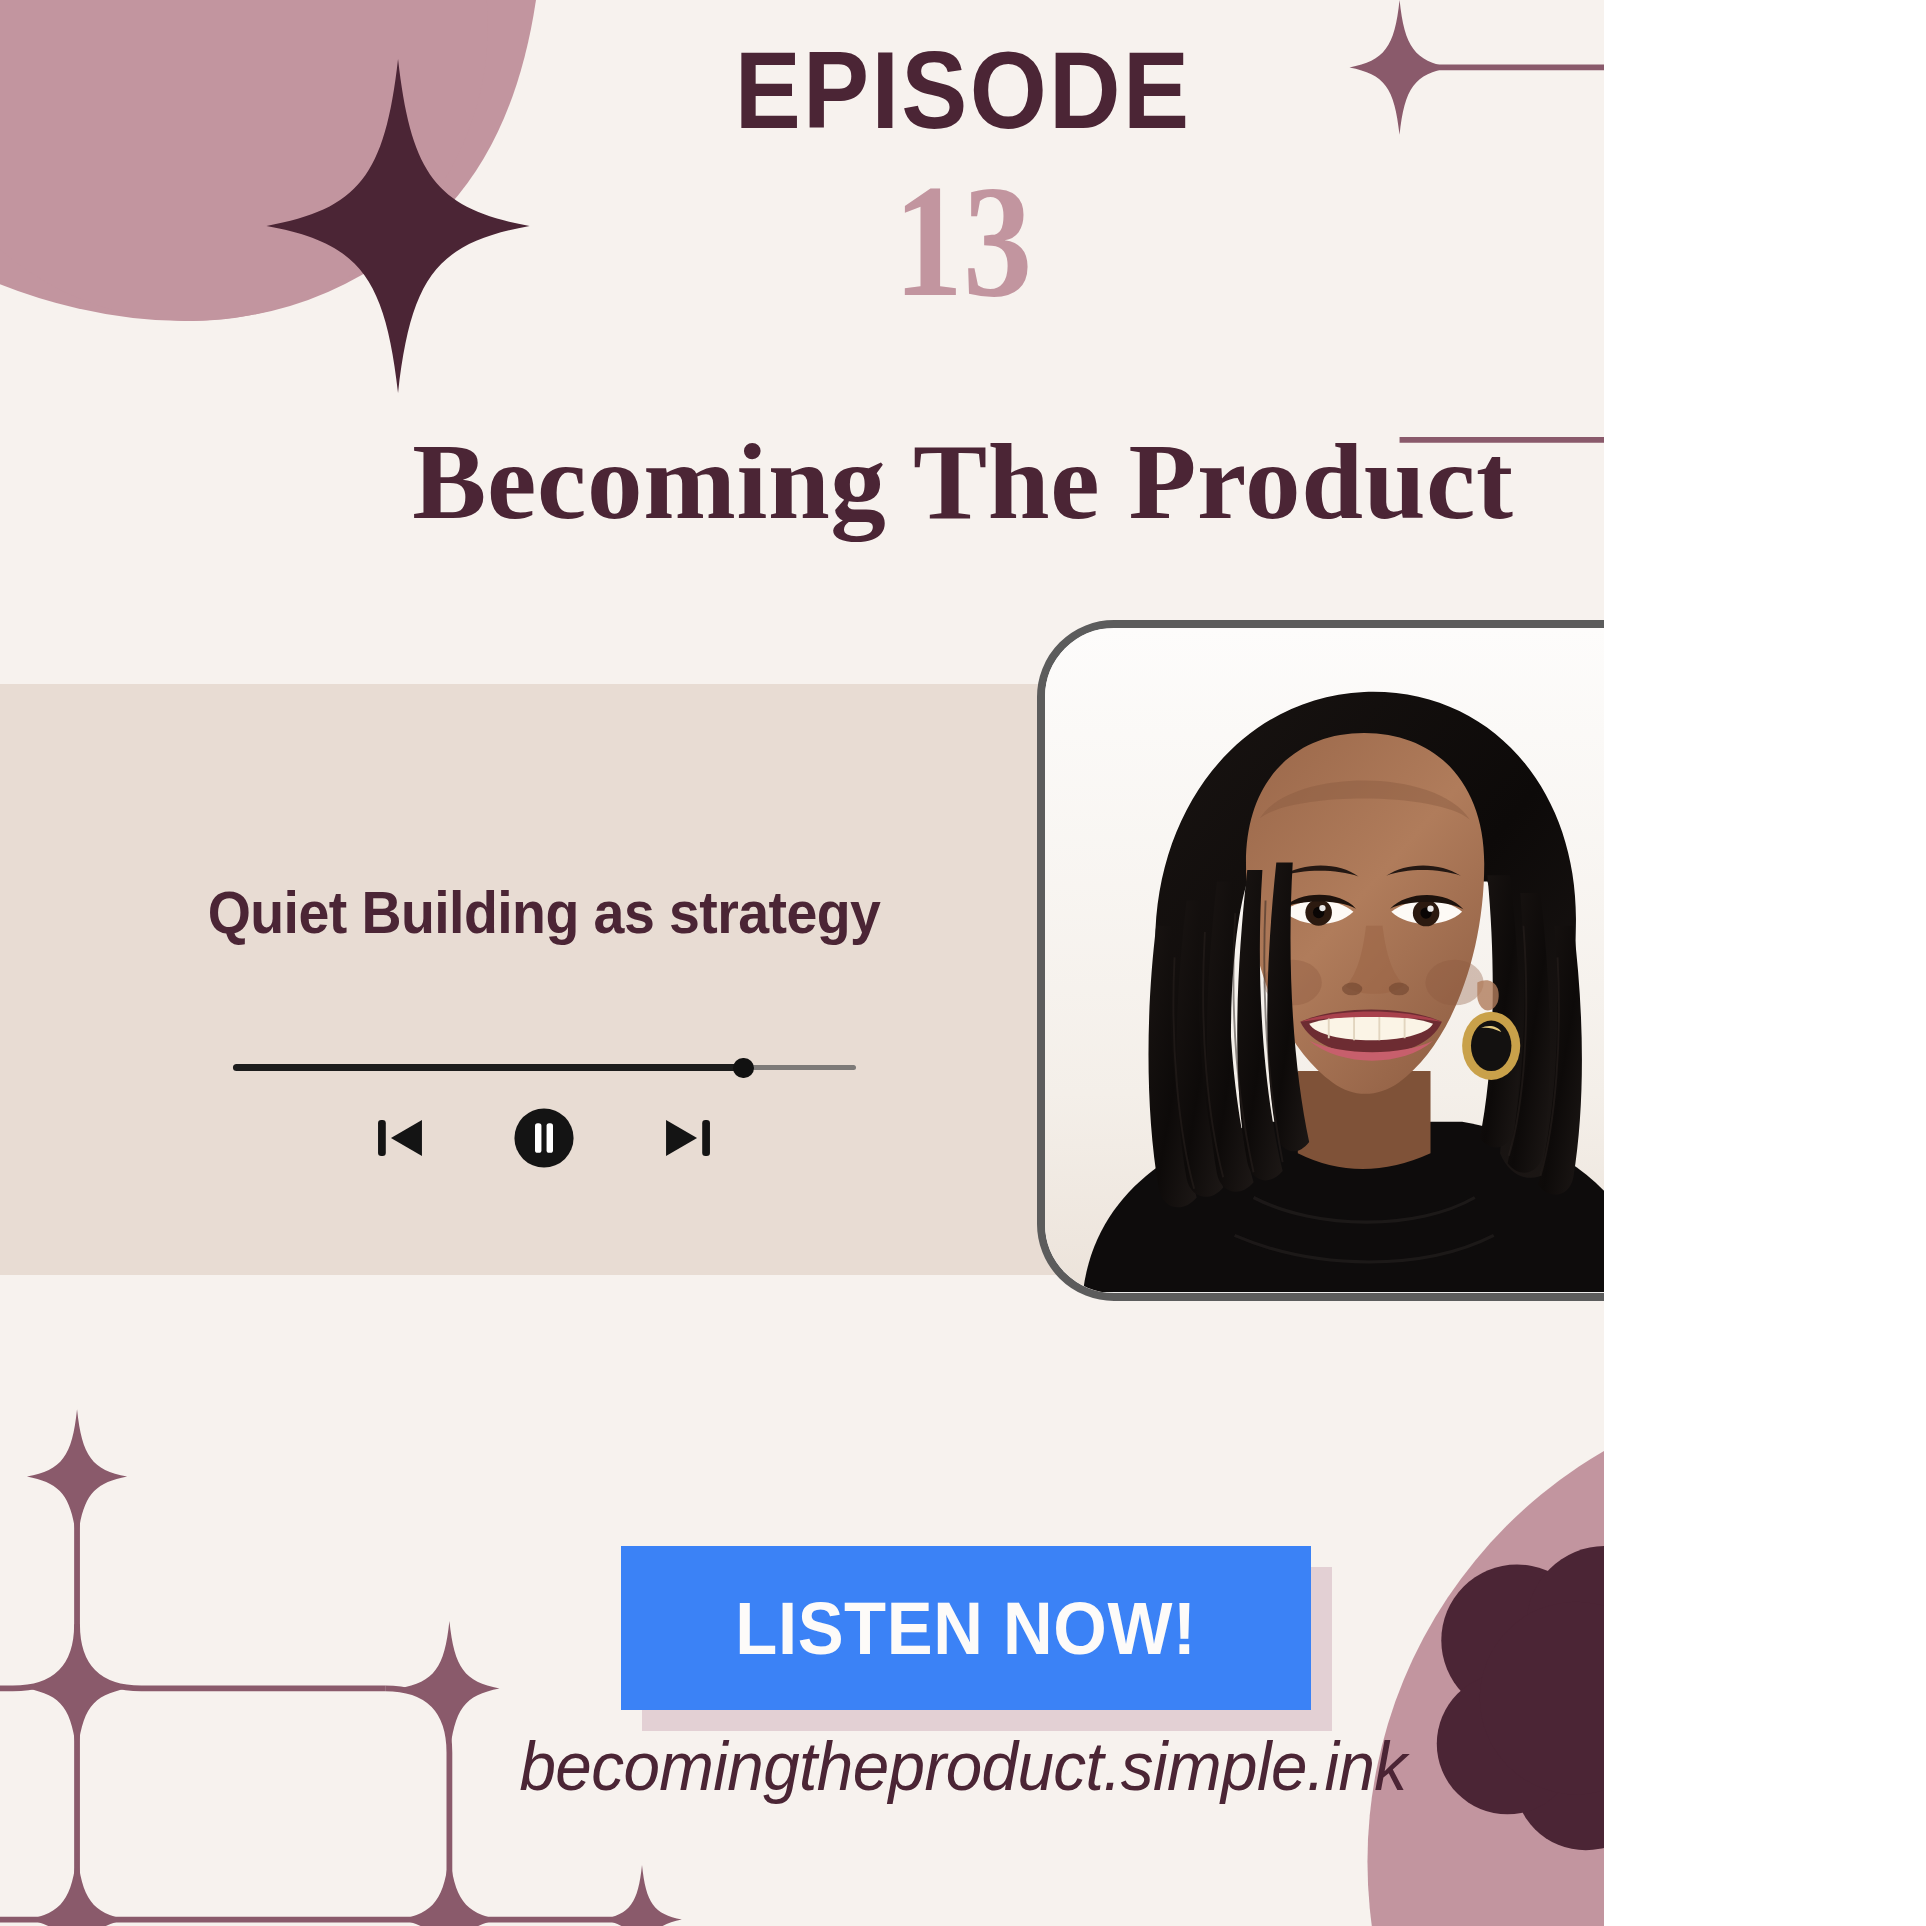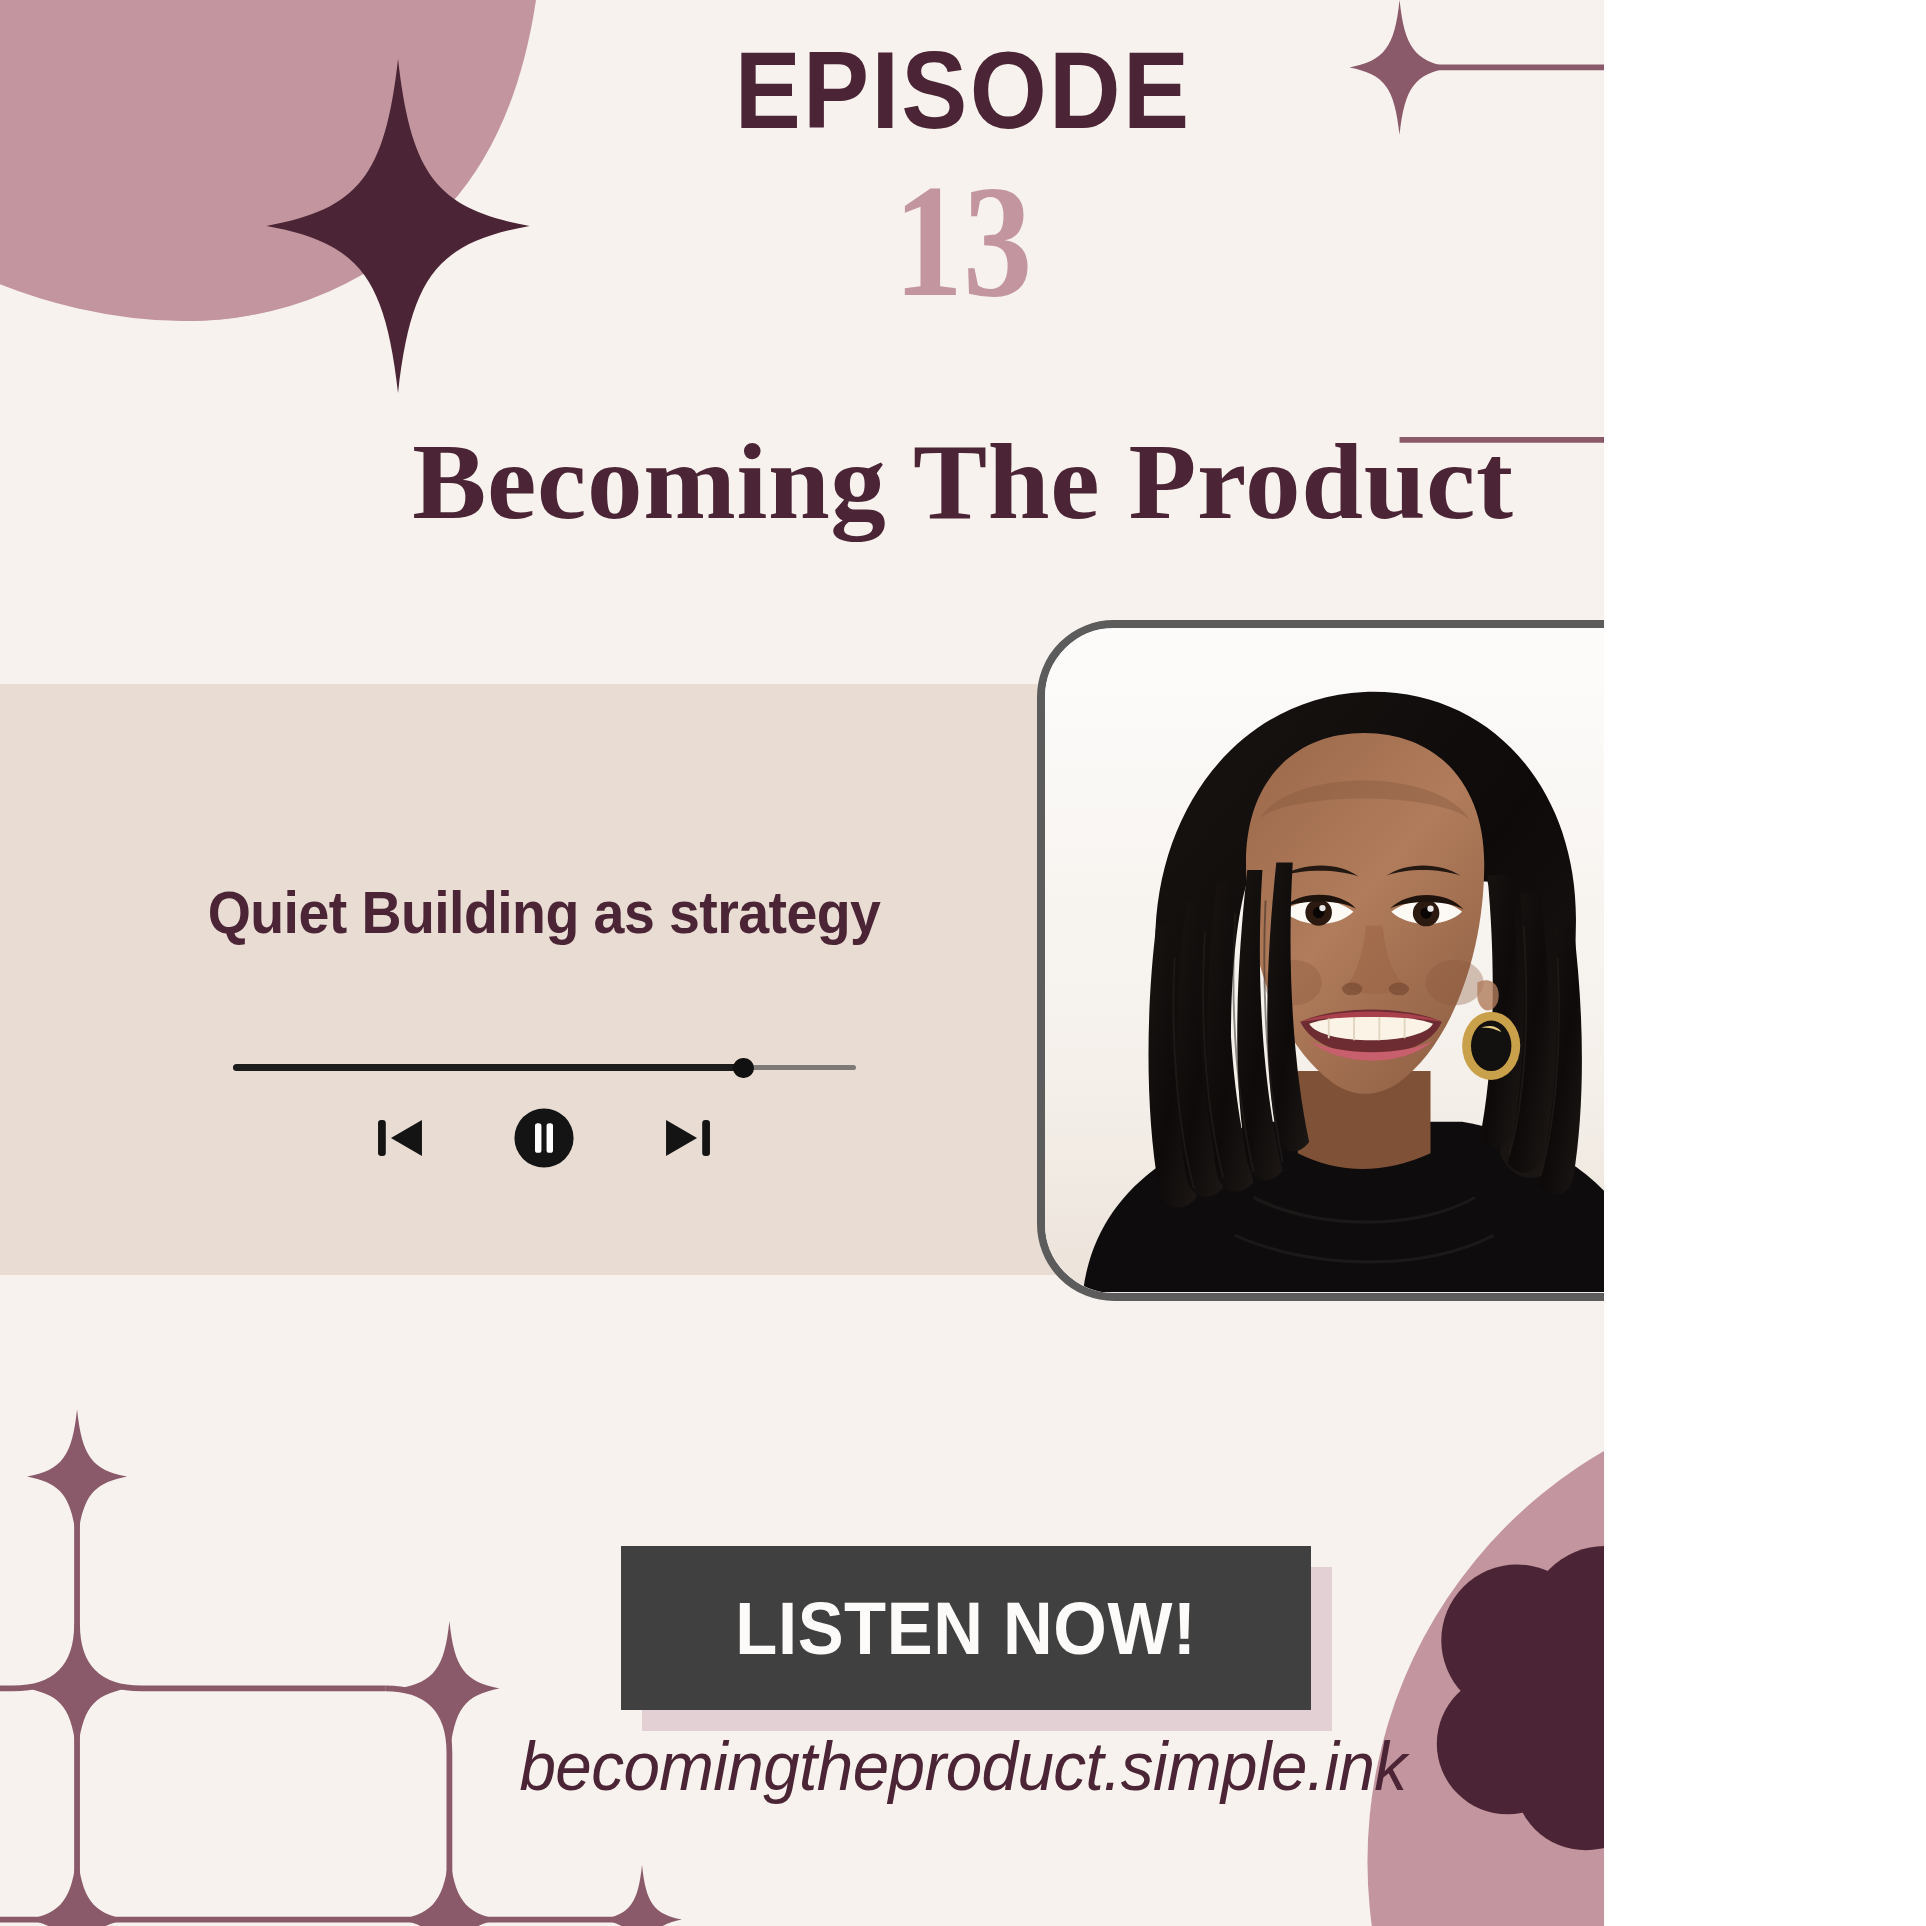--- a/index.html
+++ b/index.html
@@ -76,21 +76,21 @@
   }
   #portrait-frame svg{display:block;width:100%;height:100%;}
 
   
   #cta-shadow{
     position:absolute;left:642px;top:1567px;width:690px;height:164px;
     background:#e3d0d4;
   }
   #cta-button{
     position:absolute;left:621px;top:1546px;width:690px;height:164px;
-    background:#404040;display:flex;align-items:center;justify-content:center;
+    background:#3b82f6;display:flex;align-items:center;justify-content:center;
     border:none;padding:0;cursor:pointer;
   }
   #cta-label{
     color:#fdfbf9;font-size:74px;font-weight:700;letter-spacing:0.6px;
     font-family:"Liberation Sans", sans-serif;transform:scaleX(.93);
   }
   #site-url{
     position:absolute;left:0;top:1727px;width:1926px;text-align:center;
     font-size:69px;font-style:italic;color:#4b2535;letter-spacing:-0.6px;
     font-family:"Liberation Sans", sans-serif;transform:scaleX(.95);

